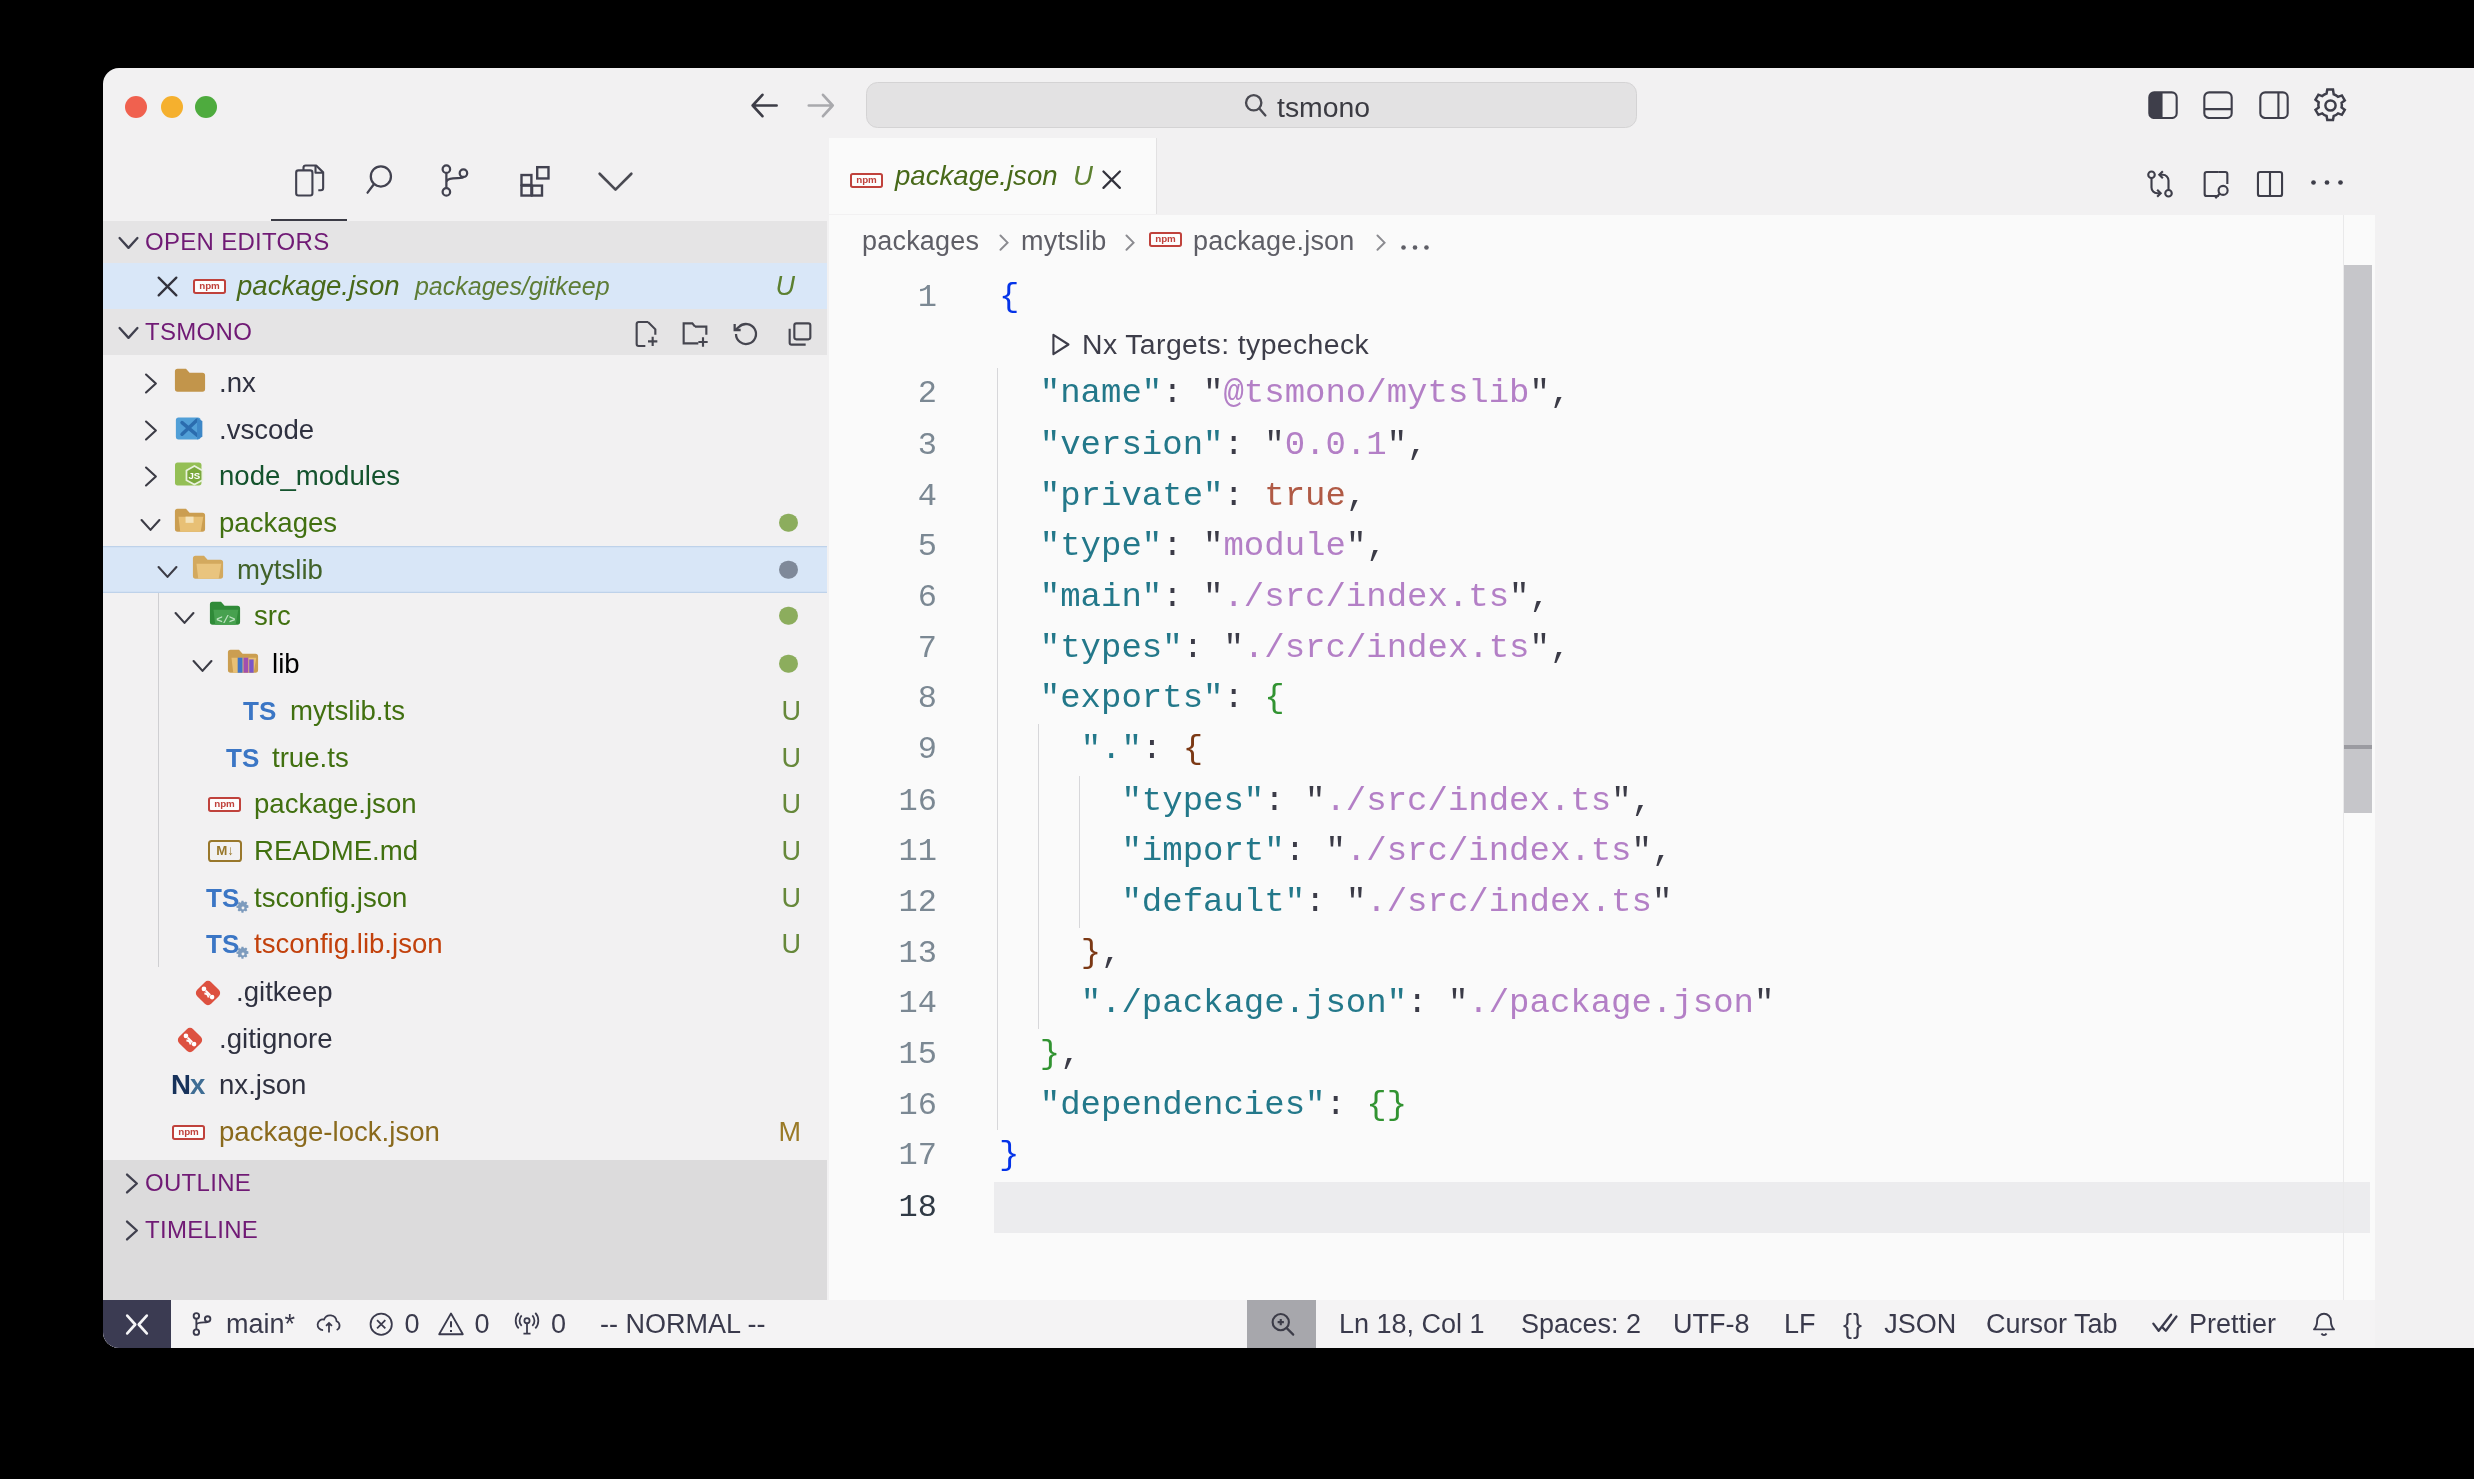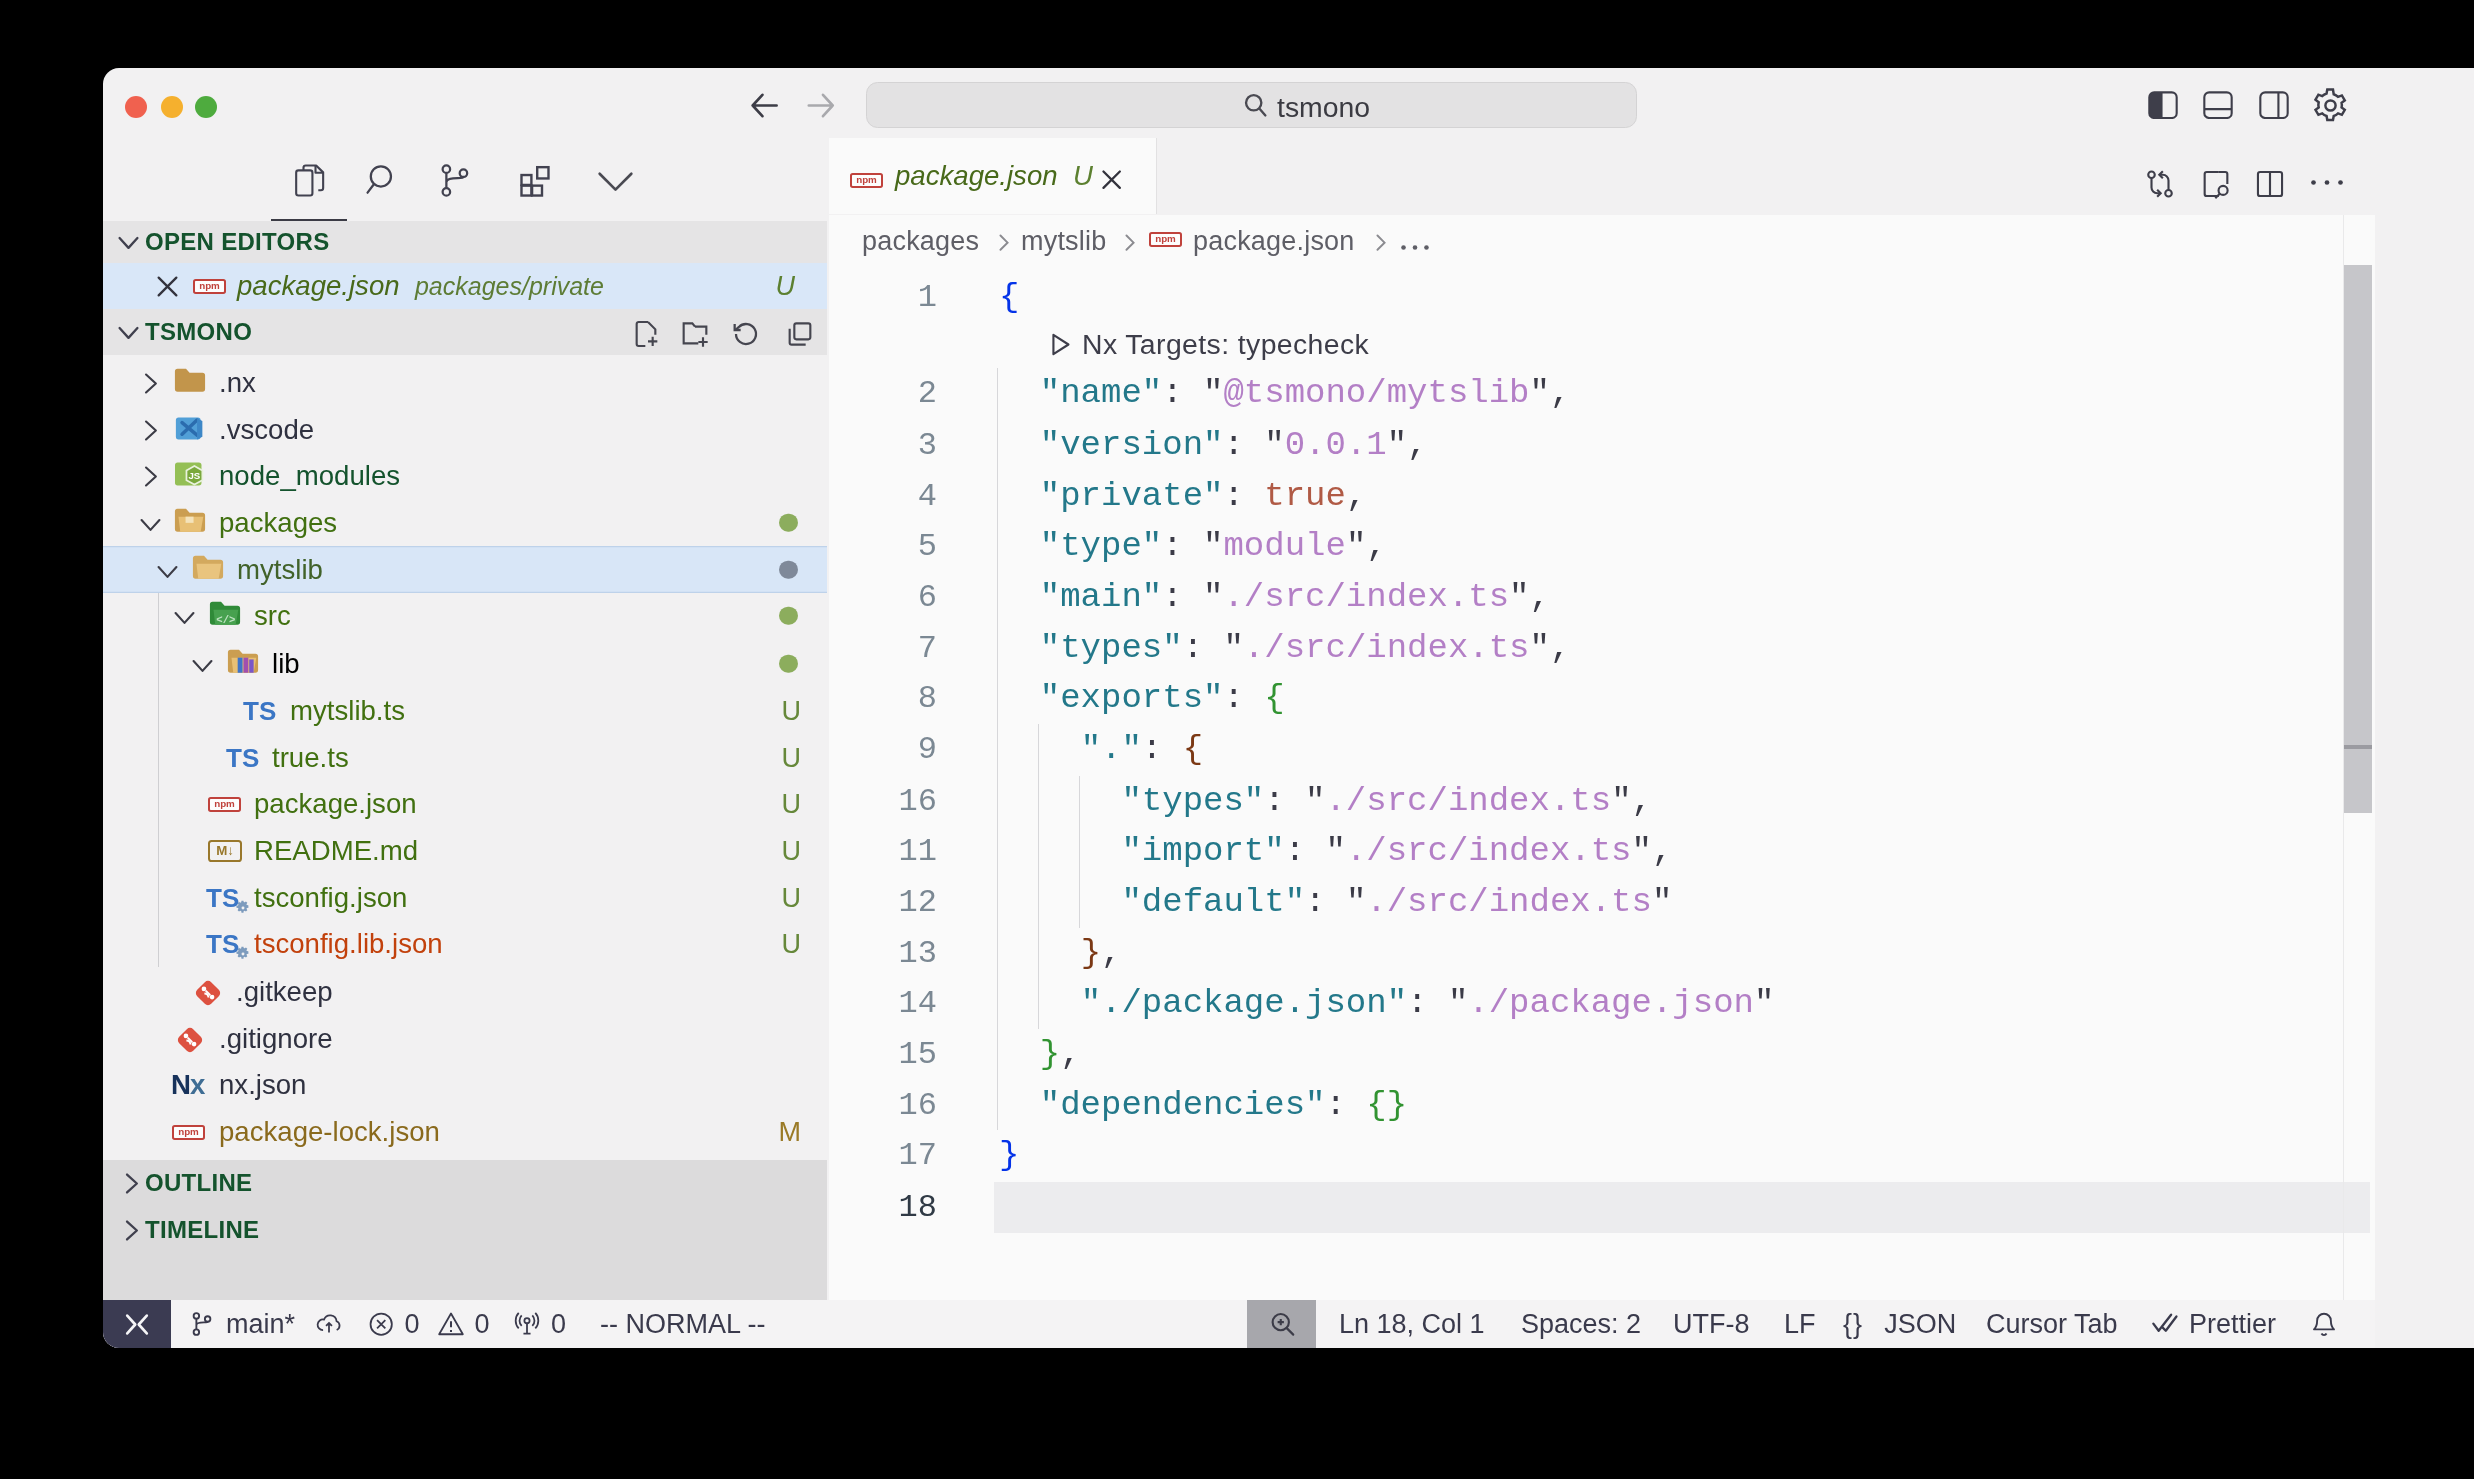--- a/index.html
+++ b/index.html
@@ -1,20 +1,20 @@
 <!DOCTYPE html>
 <html style="font-size:14.2px"><head>
 <meta charset="utf-8">
 <style>
 html,body{margin:0;padding:0;width:2475px;height:1479px;background:#000;overflow:hidden}
 *{box-sizing:border-box}
 .abs{position:absolute}
 #win{position:absolute;left:103px;top:68px;width:2416px;height:1280px;background:#f2f1f2;border-radius:16px;overflow:hidden;font-family:"Liberation Sans",sans-serif;padding-left:20px;}
 .tl{position:absolute;top:27.6px;width:22px;height:22px;border-radius:50%}
-.hdr{position:absolute;left:0;width:724px;background:#e5e4e5;color:#14532d;font-weight:bold;font-size:24px}
+.hdr{position:absolute;left:0;width:724px;background:#e5e4e5;color:#701a75;font-weight:normal;font-size:24px}
 .hdr .txt{position:absolute;left:42px;top:50%;transform:translateY(-50%);letter-spacing:0.3px}
 .chev{position:absolute;width:25px;height:25px}
 .row{position:absolute;left:0;width:724px;height:47px;font-size:27.6px;color:#2f3140}
 .row .lbl{position:absolute;top:50%;transform:translateY(-50%);white-space:pre}
 .ficon{position:absolute;top:50%;transform:translateY(-50%);width:34px;height:34px}
 .badge{position:absolute;right:26px;top:50%;transform:translateY(-50%);font-size:27px}
 .dot{position:absolute;right:29px;top:50%;transform:translateY(-50%);width:18.7px;height:18.7px;border-radius:50%}
 .cl{position:absolute;left:896px;height:51px;line-height:51px;font-family:"Liberation Mono",monospace;font-size:34px;white-space:pre;color:#3b3b47}
 .ln{position:absolute;width:107px;left:727px;height:51px;line-height:51px;text-align:right;font-family:"Liberation Mono",monospace;font-size:32px;color:#7b8893}
 .k{color:#23788a}.s{color:#b37fc6}.q{color:#3b3b47}.b1{color:#0433e8}.b2{color:#319331}.b3{color:#7b3814}.t{color:#b05a45}
@@ -95,21 +95,21 @@
         <path d="M4 9 L14 20 L24 9" fill="none" stroke="#40404e" stroke-width="2.6" stroke-linecap="round" stroke-linejoin="round"></path>
       </svg>
     <span class="txt">OPEN EDITORS</span>
   </div>
 
   <div class="row" style="top:195px;height:46px;background:#d9e7f8">
     <svg class="abs" style="left:53px;top:11.6px" width="23" height="23" viewBox="0 0 26 26">
         <path d="M3 3 L23 23 M23 3 L3 23" stroke="#33333d" stroke-width="2.6" stroke-linecap="round"></path>
       </svg>
     <span class="npmtag" style="position:absolute;left:90px;top:16px"></span>
-    <span class="lbl" style="left:134px;color:#48691a;font-style:italic">package.json&nbsp; <span style="font-size:25px;color:#5d7c35">packages/private</span></span>
+    <span class="lbl" style="left:134px;color:#48691a;font-style:italic">package.json&nbsp; <span style="font-size:25px;color:#5d7c35">packages/gitkeep</span></span>
     <span class="badge" style="color:#5c8030;font-style:italic;right:32px">U</span>
   </div>
 
   <div class="hdr" style="top:241px;height:46px">
     <svg class="chev" style="left:13.3px;top:10.7px" viewBox="0 0 28 28">
         <path d="M4 9 L14 20 L24 9" fill="none" stroke="#40404e" stroke-width="2.6" stroke-linecap="round" stroke-linejoin="round"></path>
       </svg>
     <span class="txt">TSMONO</span>
     <svg class="abs" style="left:527px;top:9px" width="32" height="32" viewBox="0 0 24 24">
         <path d="M13.5 3 H6.5 a1.5 1.5 0 0 0-1.5 1.5 v15 a1.5 1.5 0 0 0 1.5 1.5 h5" fill="none" stroke="#45454f" stroke-width="1.6"></path>

